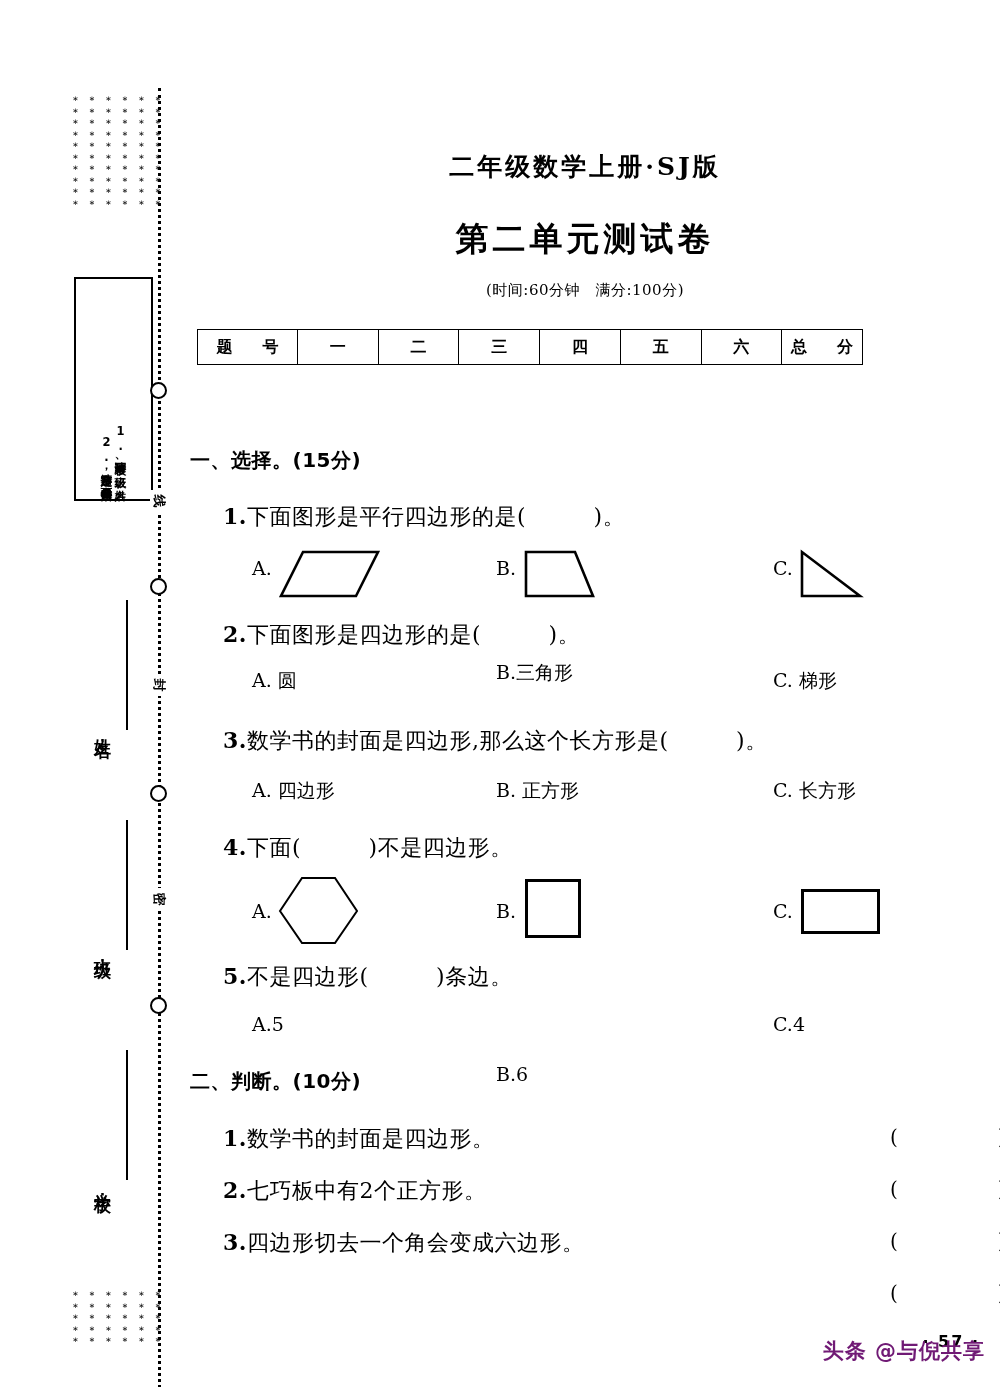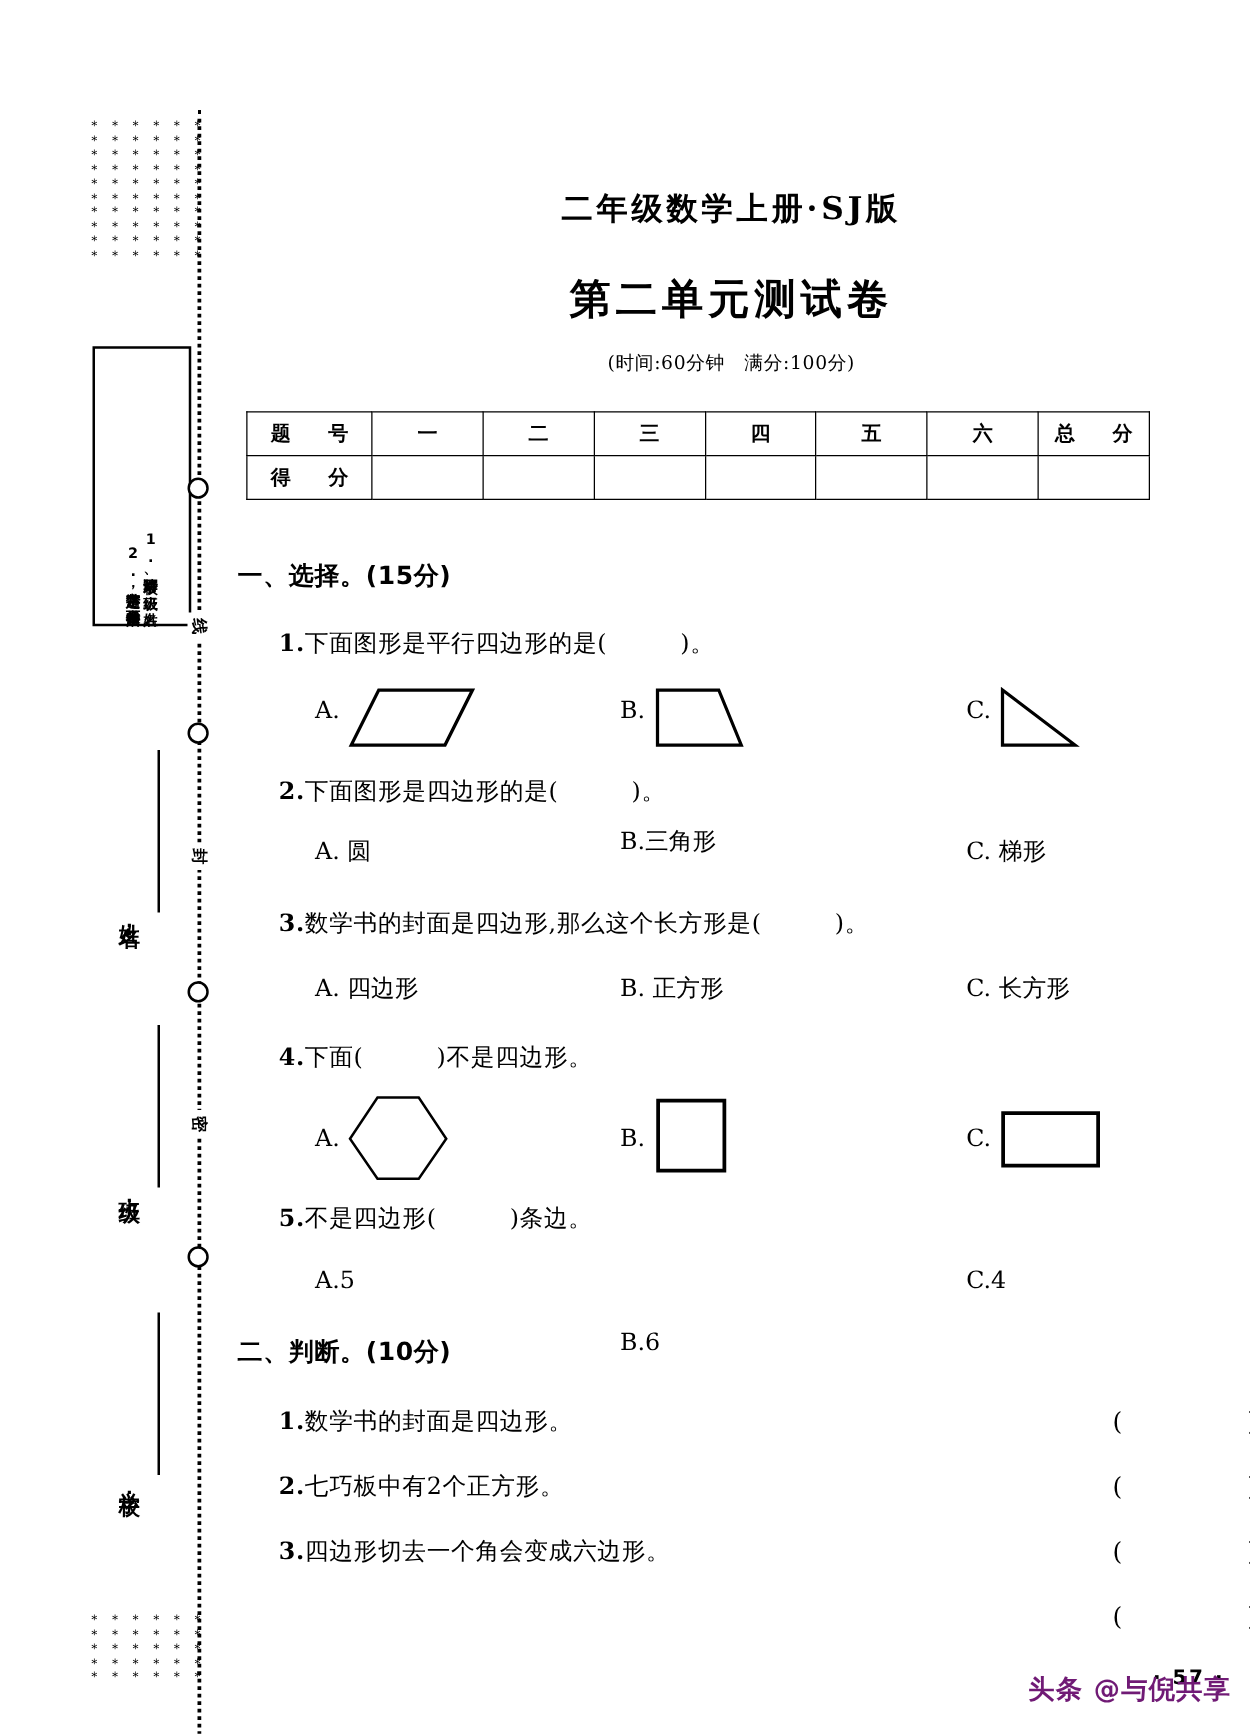--- a/index.html
+++ b/index.html
@@ -140,21 +140,21 @@
     text-align: center;
     font-family: "DejaVu Serif", serif;
     font-size: 15px;
     letter-spacing: 0.5px;
   }
 
   
   #score-table {
     position: absolute;
     left: 7px; top: 329px;
-    width: 723px;
+    width: 666px;
     border-collapse: collapse;
     table-layout: fixed;
   }
   #score-table td {
     border: 1.6px solid #000;
     height: 35px;
     text-align: center;
     vertical-align: middle;
     font-family: "DejaVu Sans", sans-serif;
     font-size: 16px;
@@ -171,21 +171,21 @@
     font-family: "DejaVu Sans", sans-serif;
     font-size: 20px;
     font-weight: bold;
     letter-spacing: 0.5px;
     white-space: nowrap;
     text-align: right;
   }
   .q-line {
     position: absolute;
     font-family: "DejaVu Serif", serif;
-    font-size: 19px;
+    font-size: 22px;
     letter-spacing: 0.5px;
     white-space: nowrap;
   }
   .q-line b { font-family: "DejaVu Serif", serif; }
   .opt-text {
     position: absolute;
     font-family: "DejaVu Serif", serif;
     font-size: 19px;
     white-space: nowrap;
   }
@@ -286,30 +286,20 @@
         <tr class="row-header">
       <td class="hdr-col">题　号</td>
       <td>一</td>
       <td>二</td>
       <td>三</td>
       <td>四</td>
       <td>五</td>
       <td>六</td>
       <td>总　分</td>
     </tr>
-    <tr class="row-score">
-      <td class="hdr-col">得　分</td>
-      <td></td>
-      <td></td>
-      <td></td>
-      <td></td>
-      <td></td>
-      <td></td>
-      <td></td>
-    </tr>
   </tbody>
     </table>
 
   <div class="section-head" style="left:0px; top:447px">一、选择。(15分)</div>
 
   <div class="q-line" style="left:33px; top:502px"><b>1.</b><span>下面图形是平行四边形的是(　　　)。</span></div>
 
   <div class="opt-letter" style="left:62px; top:557px">A.</div>
   <div class="shape" style="left:88px; top:549px">
     <svg width="105" height="52" viewBox="0 0 105 52">

